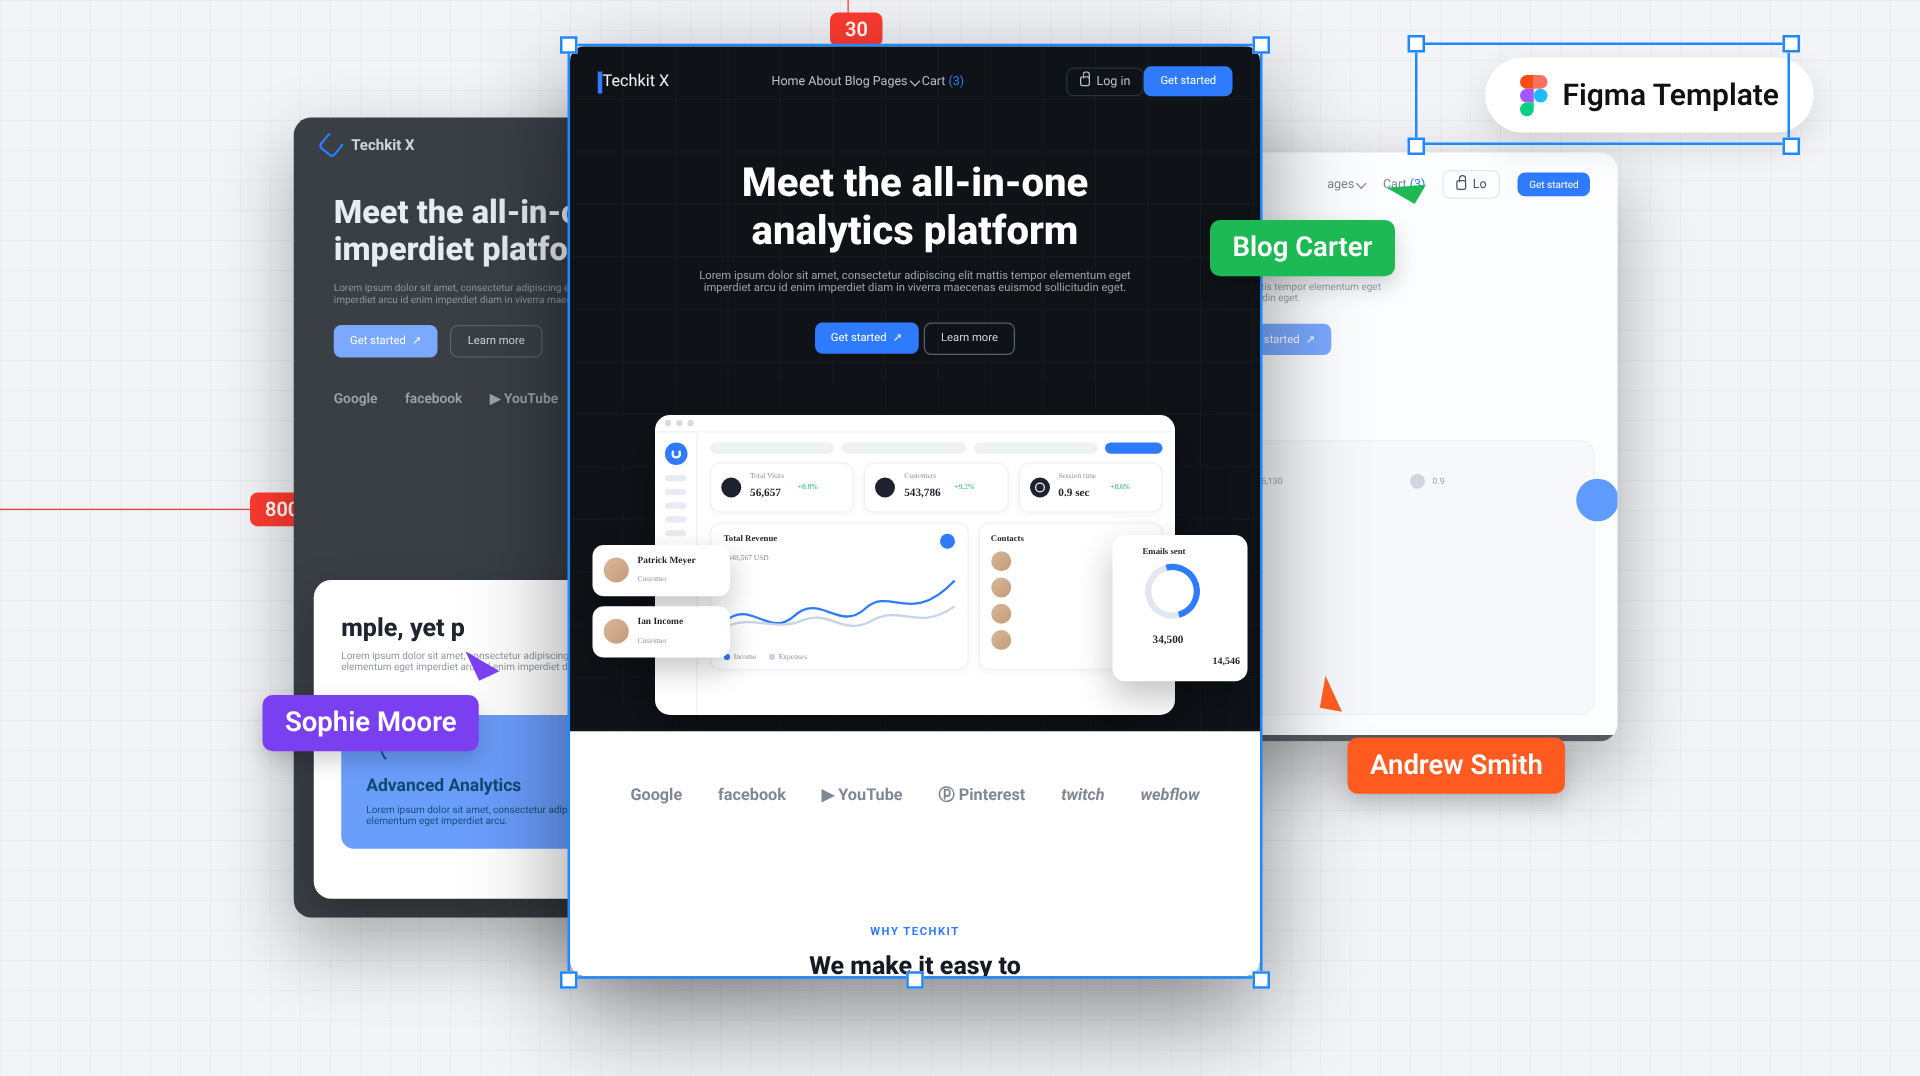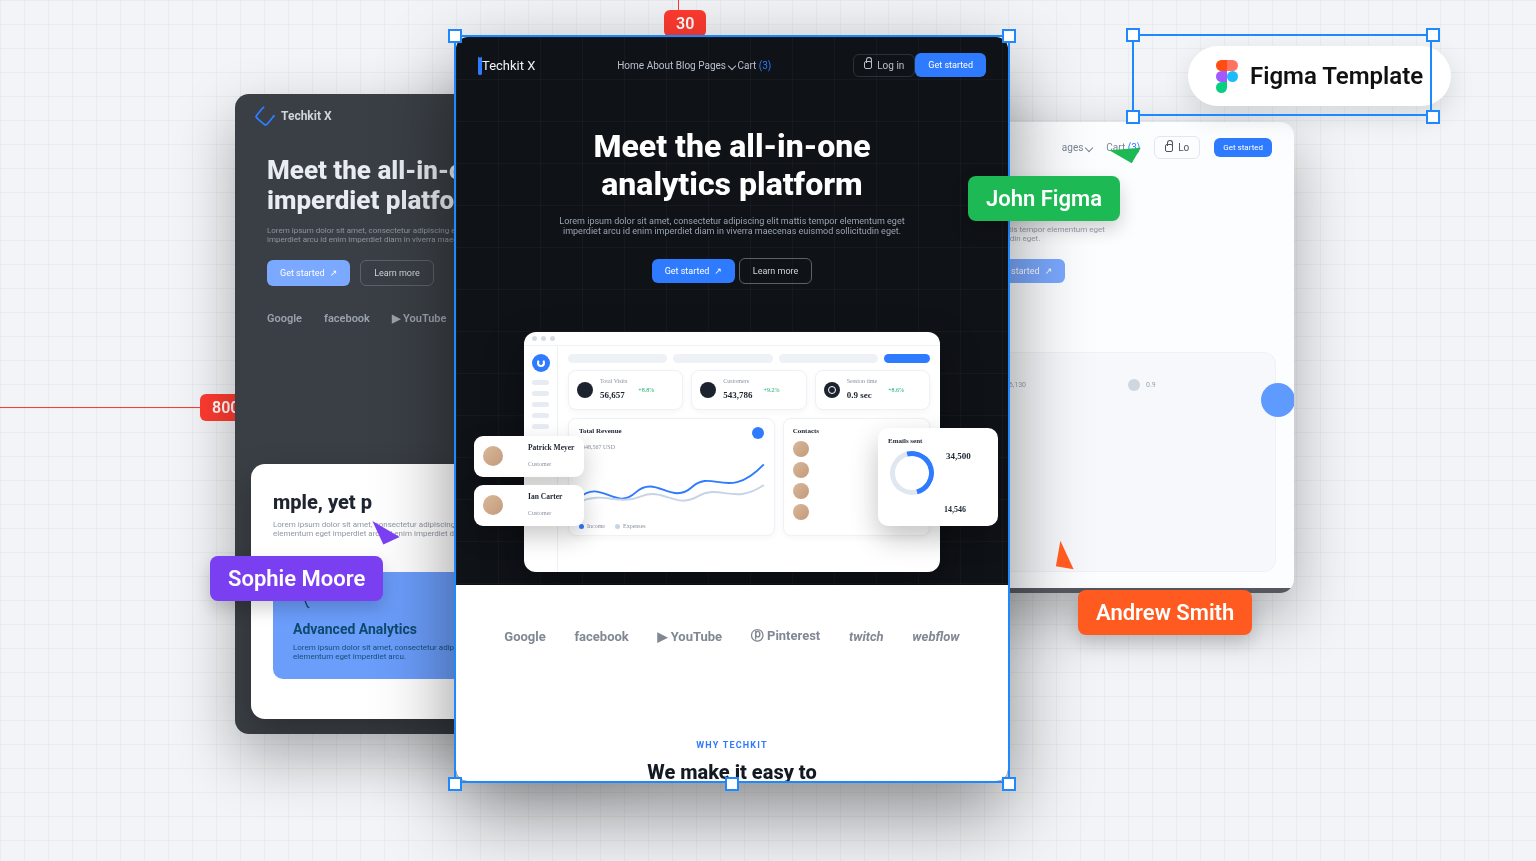--- a/index.html
+++ b/index.html
@@ -141,30 +141,30 @@
 .contacts { flex:1; padding:8px 9px; position:relative;}
 .contacts h6{ font-size:7px; color:#1c2430; font-weight:700;}
 .av-row{ margin-top:6px; display:flex; flex-direction:column; gap:5px;}
 .av{ width:16px; height:16px; border-radius:50%; background:linear-gradient(135deg,#d8b89a,#c39a7a);}
 .fab{ position:absolute; right:9px; bottom:9px; width:16px; height:16px; border-radius:50%; background:#2f7bff;}
 
 
 .float-left {
   position:absolute; left:-10px; top:104px; width:110px;
 }
-.mini-card { background:#fff; border-radius:9px; padding:7px 9px; display:flex; gap:25px; align-items:center;
+.mini-card { background:#fff; border-radius:9px; padding:7px 9px; display:flex; gap:7px; align-items:center;
   box-shadow:0 10px 24px rgba(0,0,0,0.22); margin-bottom:8px;}
 .mini-card .av{ width:20px; height:20px;}
 .mini-card b{ font-size:7.5px; color:#1c2430; display:block;}
 .mini-card small{ font-size:6px; color:#8a92a0;}
 
 
 .float-right {
-  position:absolute; right:-18px; top:96px; width:120px; background:#fff; border-radius:10px;
-  padding:9px 10px; box-shadow:0 12px 28px rgba(0,0,0,0.24);
+  position:absolute; right:-18px; top:96px; width:108px; background:#fff; border-radius:10px;
+  padding:9px 24px; box-shadow:0 12px 28px rgba(0,0,0,0.24);
 }
 .float-right h6{ font-size:7px; color:#1c2430; font-weight:700;}
 .donut{ width:44px; height:44px; border-radius:50%; border:5px solid #e1e7f0; border-top-color:#2f7bff;
   border-right-color:#2f7bff; transform:rotate(30deg); margin:6px 0 0 2px; display:inline-block;}
 .kv{ display:inline-block; vertical-align:top; margin:6px 0 0 8px;}
 .kv b{ font-size:9px; color:#1c2430; display:block;}
 .kv.sub b{ font-size:8px;text-align:right;}
 
 
 .white-section {
@@ -399,21 +399,21 @@
       </div>
     </div>
 
     <div class="float-left">
       <div class="mini-card">
         <span class="av"></span>
         <div><b>Patrick Meyer</b><small>Customer</small></div>
       </div>
       <div class="mini-card">
         <span class="av"></span>
-        <div><b>Ian Carter</b><small>Customer</small></div>
+        <div><b>Ian Income</b><small>Customer</small></div>
       </div>
       <div style="margin:10px 0 0 8px;"><span class="av" style="width:24px;height:24px;"></span></div>
     </div>
 
     <div class="float-right">
       <h6>Emails sent</h6>
       <span class="donut"></span>
       <span class="kv"><b>34,500</b></span><br>
       <span class="kv sub" style="margin-left:56px;"><b>14,546</b></span>
     </div>
@@ -455,16 +455,16 @@
 <div class="sel-box" style="left:1132px; top:34px; width:300px; height:82px;"></div>
 <div class="sel-handle" style="left:1126px; top:28px;"></div>
 <div class="sel-handle" style="left:1426px; top:28px;"></div>
 <div class="sel-handle" style="left:1126px; top:110px;"></div>
 <div class="sel-handle" style="left:1426px; top:110px;"></div>
 
 <div class="cursor-arrow tri" style="left:377px; top:516px; color:#7b3ff2;"></div>
 <div class="cursor-tag" style="left:210px; top:556px; background:#7b3ff2;">Sophie Moore</div>
 
 <div class="cursor-arrow tri" style="left:1116px; top:136px; color:#1db954; transform:rotate(-60deg);"></div>
-<div class="cursor-tag" style="left:968px; top:176px; background:#1db954;">John Figma</div>
+<div class="cursor-tag" style="left:968px; top:176px; background:#1db954;">Blog Carter</div>
 
 <div class="cursor-arrow tri" style="left:1058px; top:542px; color:#ff5a1f; transform:rotate(10deg);"></div>
 <div class="cursor-tag" style="left:1078px; top:590px; background:#ff5a1f;">Andrew Smith</div>
 
 </body></html>

